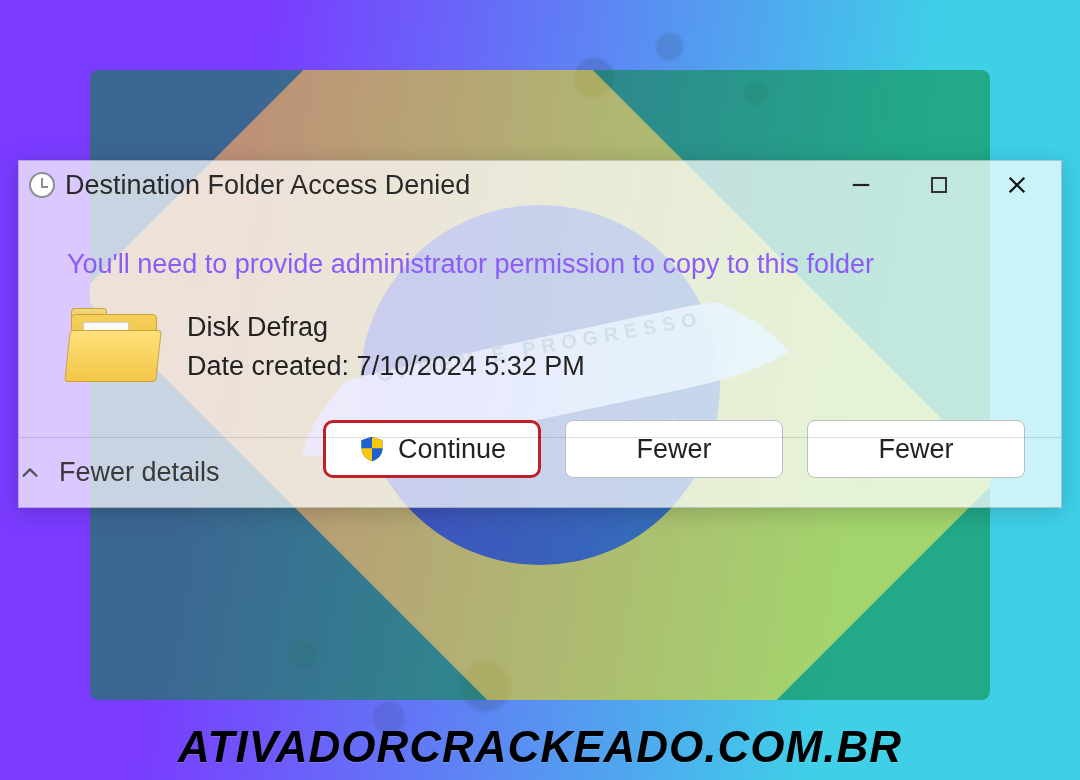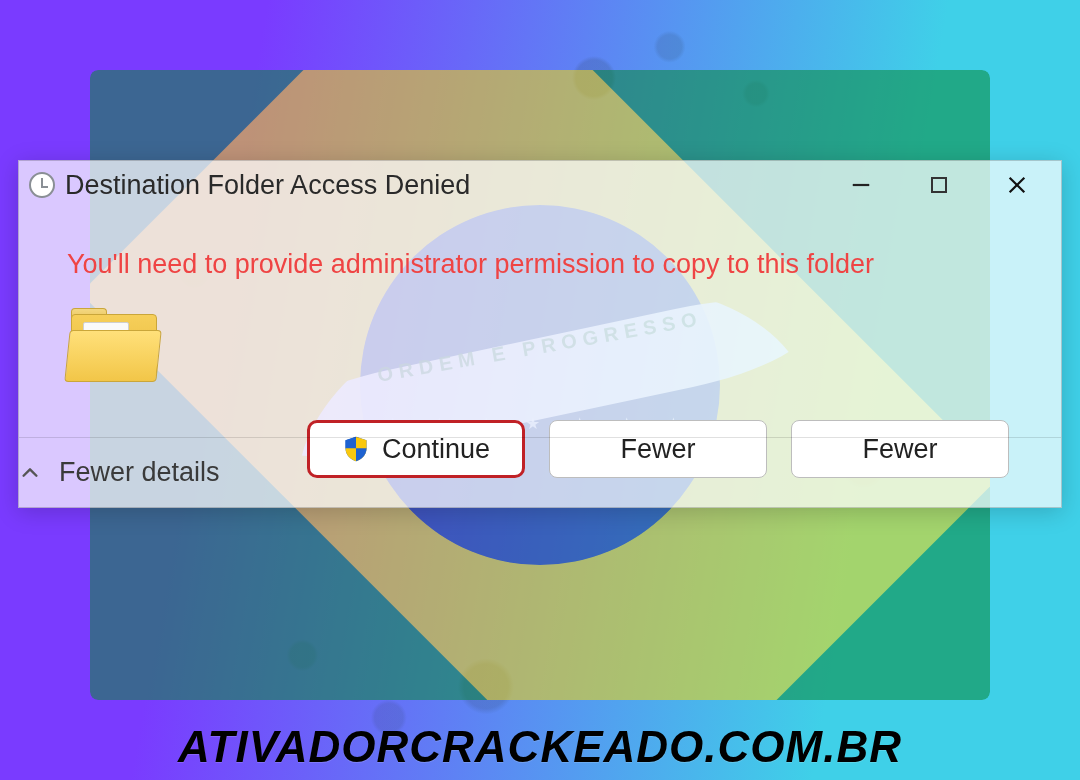--- a/index.html
+++ b/index.html
@@ -92,21 +92,21 @@
     font-size:27px; color:#2a2a2a; flex:1;
   }
   .win-controls { display:flex; gap:30px; align-items:center; padding-right:14px;}
   .win-btn { width:48px; height:40px; display:flex; align-items:center; justify-content:center; color:#222; }
   .win-btn svg { width:22px; height:22px; }
   .win-btn.min svg { width:24px; }
   .win-btn.max .sq { width:16px; height:16px; border:2px solid #333; }
   .win-btn.close svg { width:22px; height:22px; stroke:#111; stroke-width:2.4; }
 
   .content { padding: 40px 48px 0 48px; }
-  .message { font-size:27px; color:#ef4444; }
+  .message { font-size:27px; color:#8b5cf6; }
 
   .folder-row { display:flex; align-items:center; gap:24px; margin-top:28px; }
   .folder-icon { width:96px; height:78px; position:relative; }
   .folder-back {
     position:absolute; left:4px; top:6px; width:86px; height:62px;
     background:linear-gradient(#f6cf5a,#e8b93a); border:1px solid #caa63a; border-radius:4px;
   }
   .folder-tab {
     position:absolute; left:4px; top:0; width:36px; height:14px;
     background:linear-gradient(#f3d781,#e9c356); border:1px solid #caa63a; border-bottom:none;
@@ -116,21 +116,21 @@
     position:absolute; left:16px; top:14px; width:46px; height:36px;
     background:#fafafa; border:1px solid #cfcfcf; border-radius:2px;
   }
   .folder-front {
     position:absolute; left:0; top:22px; width:92px; height:52px;
     background:linear-gradient(#ffe07a,#f2c648); border:1px solid #caa63a; border-radius:4px;
     transform: skewX(-6deg);
   }
   .folder-meta { font-size:27px; color:#222; line-height:1.45; }
 
-  .buttons { display:flex; gap:24px; justify-content:flex-end; padding: 34px 52px 0 48px; }
+  .buttons { display:flex; gap:24px; justify-content:flex-end; padding: 34px 36px 0 48px; }
   .btn {
     min-width:218px; height:58px; border:1px solid #bdbdbd; background:#fff;
     border-radius:8px; font-size:27px; color:#222; display:flex; align-items:center; justify-content:center; gap:12px;
   }
   .btn.primary { border:3px solid #c02126; border-radius:10px; }
   .shield { width:28px; height:28px; }
 
   .footer {
     position:absolute; left:0; right:0; bottom:0; height:70px;
     border-top:1px solid rgba(0,0,0,.12);
@@ -182,20 +182,27 @@
 
   <div class="content">
     <div class="message">You'll need to provide administrator permission to copy to this folder</div>
 
     <div class="folder-row">
       <div class="folder-icon">
         <div class="folder-tab"></div>
         <div class="folder-back"></div>
         <div class="folder-paper"></div>
         <div class="folder-front"></div>
+      </div>
+      <div class="folder-meta">
+        <div>Disk Defrag</div>
+        <div>
+          <span>Date created:</span>
+          <span>7/10/2024 5:32 PM</span>
+        </div>
       </div>
     </div>
   </div>
 
   <div class="buttons">
     <button class="btn primary">
       <svg class="shield" viewBox="0 0 32 32">
         <path d="M16 2 L28 6 V15 C28 23 22 28 16 30 C10 28 4 23 4 15 V6 Z" fill="#1e62d0"></path>
         <path d="M16 2 L28 6 V15 C28 23 22 28 16 30 Z" fill="#f9c80e"></path>
         <path d="M16 2 L4 6 V15 L16 15 Z" fill="#1e62d0"></path>

